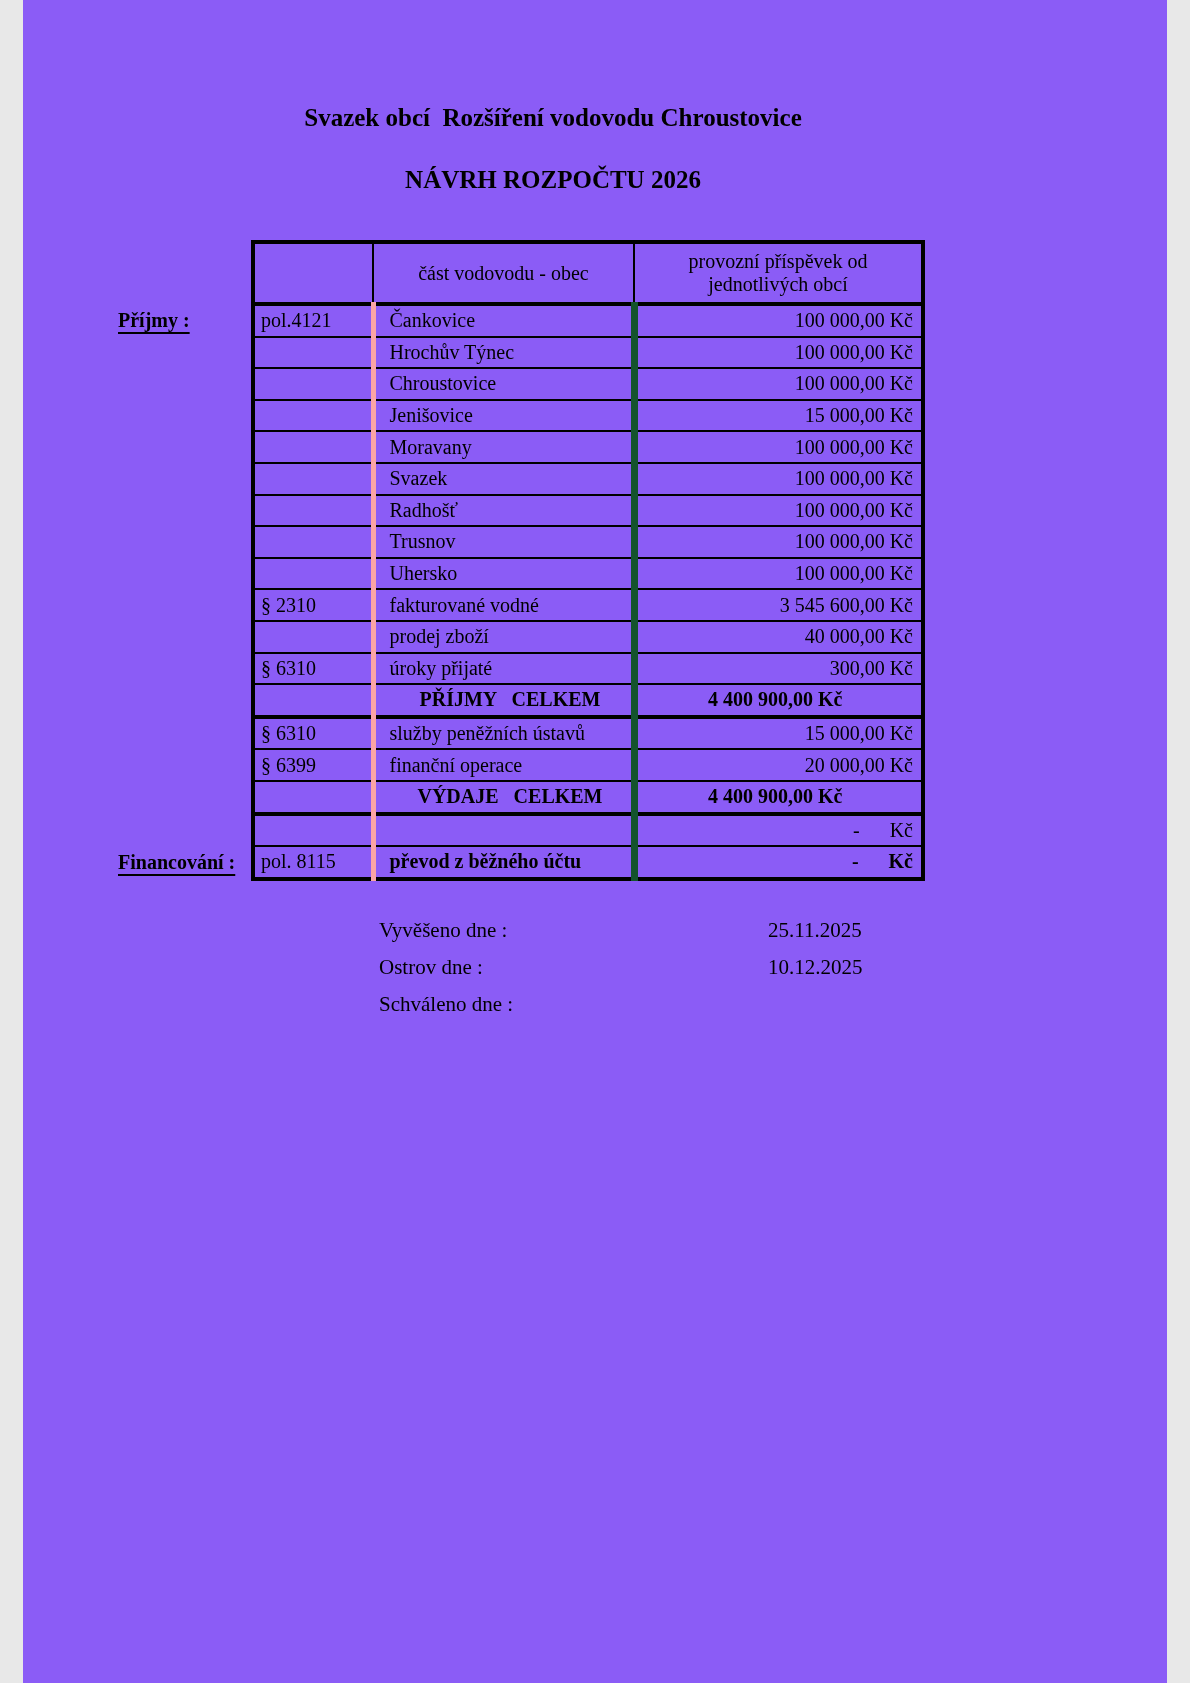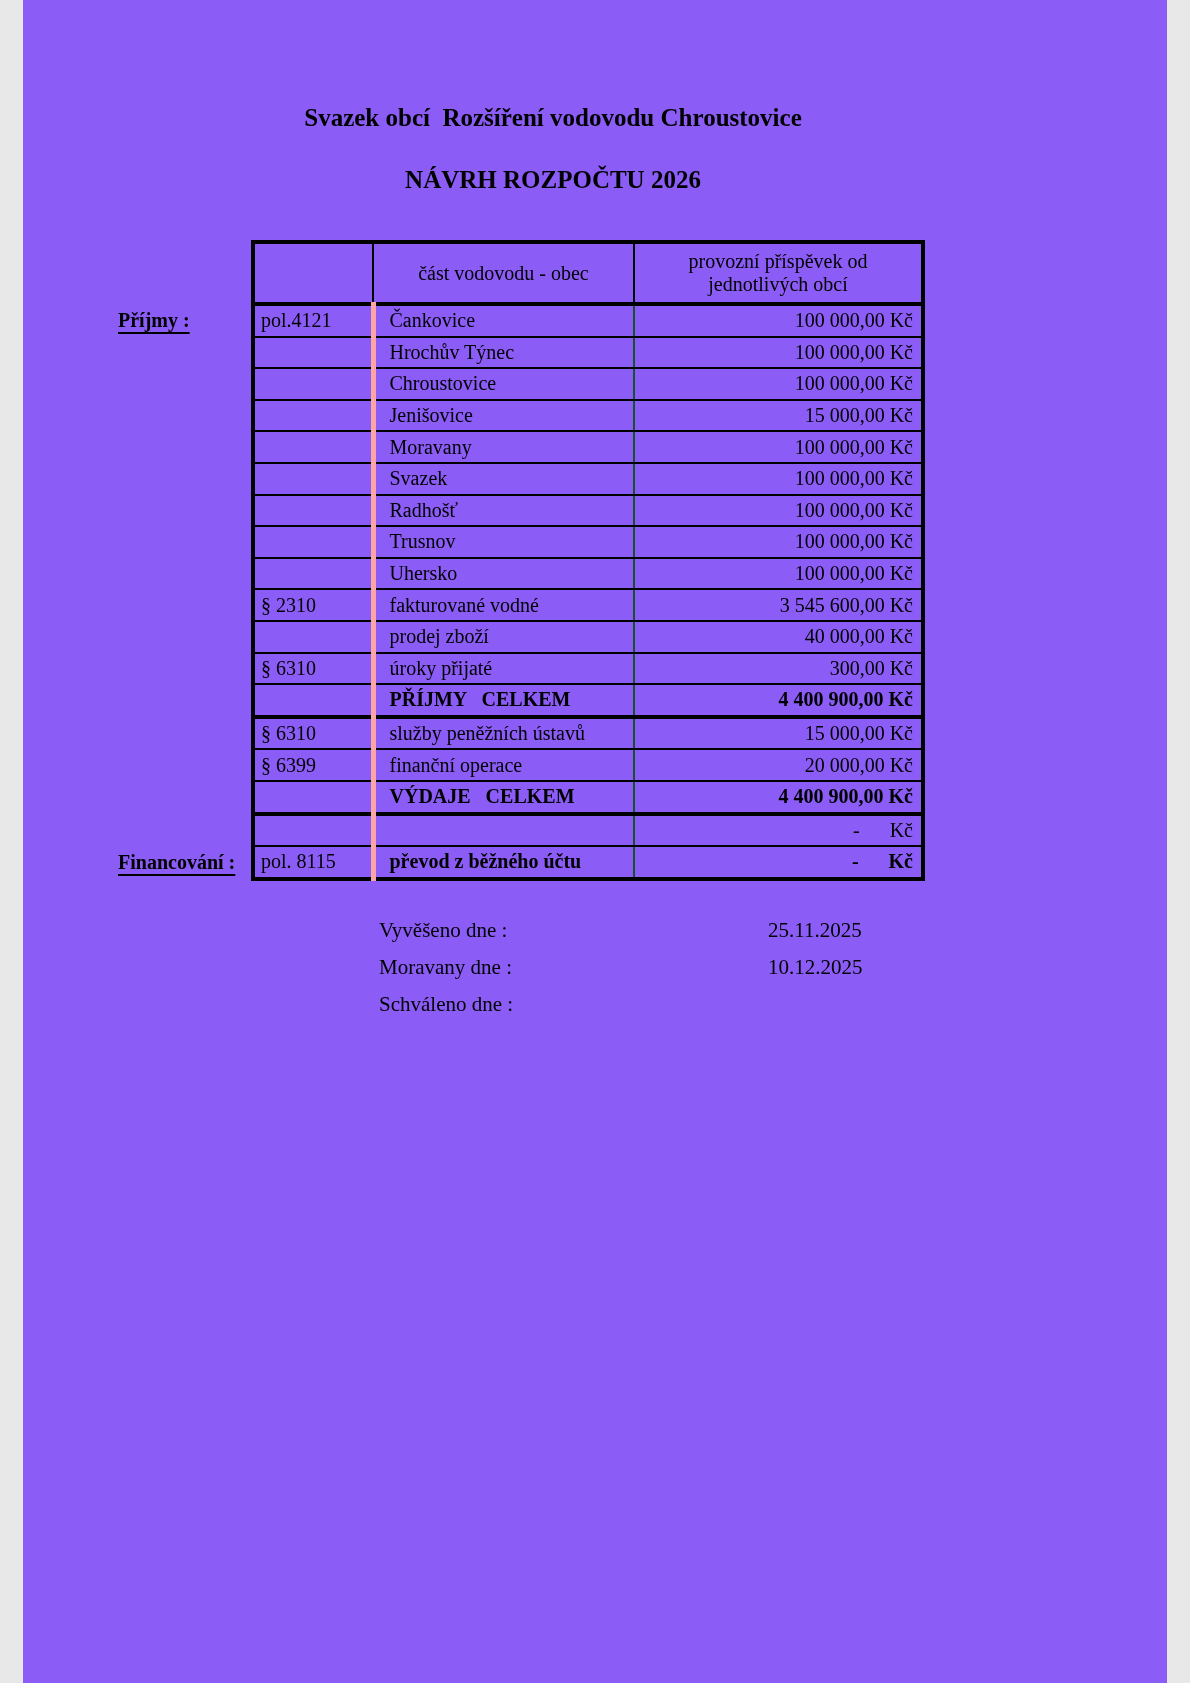--- a/index.html
+++ b/index.html
@@ -31,23 +31,23 @@
     white-space:nowrap;
   }
   
   tr.hdr td { height:58px; text-align:center; line-height:1.15; }
   tr.hdr td.c1 { border:2px solid #000; border-top:4px solid #000; border-left:4px solid #000; border-bottom:4px solid #000; }
   tr.hdr td.c2 { border:2px solid #000; border-top:4px solid #000; border-bottom:4px solid #000; }
   tr.hdr td.c3 { border:2px solid #000; border-top:4px solid #000; border-right:4px solid #000; border-bottom:4px solid #000; padding:0 8px; }
   
   tr.row td { height:29.6px; }
   tr.row td.c1 { border-left:4px solid #000; border-right:5px solid #fca5a5; border-bottom:2px solid #000; padding-left:6px; white-space:nowrap;margin-top:44px; }
-  tr.row td.c2 { border-right:2px solid #14532d; border-bottom:2px solid #000; padding-left:14px; white-space:pre-wrap; }
+  tr.row td.c2 { border-right:7px solid #14532d; border-bottom:2px solid #000; padding-left:14px; white-space:pre-wrap; }
   tr.row td.c3 { border-right:4px solid #000; border-bottom:2px solid #000; padding-right:8px; text-align:right; white-space:nowrap; }
-  tr.row.thick td.c1, tr.row.thick td.c2, tr.row.thick td.c3 { border-bottom:4px solid #000; }
+  tr.row.thick td.c1, tr.row.thick td.c2, tr.row.thick td.c3 { border-bottom:4px solid #000;text-align:center; }
   tr.row:last-child td.c1, tr.row:last-child td.c2, tr.row:last-child td.c3 { border-bottom:4px solid #000; }
   tr.row.total td.c2, tr.row.total td.c3 { font-weight:bold; }
   td.c3 .suffix { display:inline-block; margin-left:30px; }
   
   .dates { position:absolute; left:356px; top:912px; font-size:21px; }
   .date-line { display:flex; height:37px; align-items:center;justify-content:space-between; }
   .date-line .dl-label { width:389px; }
   .date-line .dl-value { width:170px; }
 </style>
 </head>
@@ -184,21 +184,21 @@
         </tbody>
     </table>
   </div>
 
   <div class="dates">
     <div class="date-line">
       <span class="dl-label">Vyvěšeno dne :</span>
       <span class="dl-value">25.11.2025</span>
     </div>
     <div class="date-line">
-      <span class="dl-label">Moravany dne :</span>
+      <span class="dl-label">Ostrov dne :</span>
       <span class="dl-value">10.12.2025</span>
     </div>
     <div class="date-line">
       <span class="dl-label">Schváleno dne :</span>
       <span class="dl-value"></span>
     </div>
   </div>
 
 </div>
 

